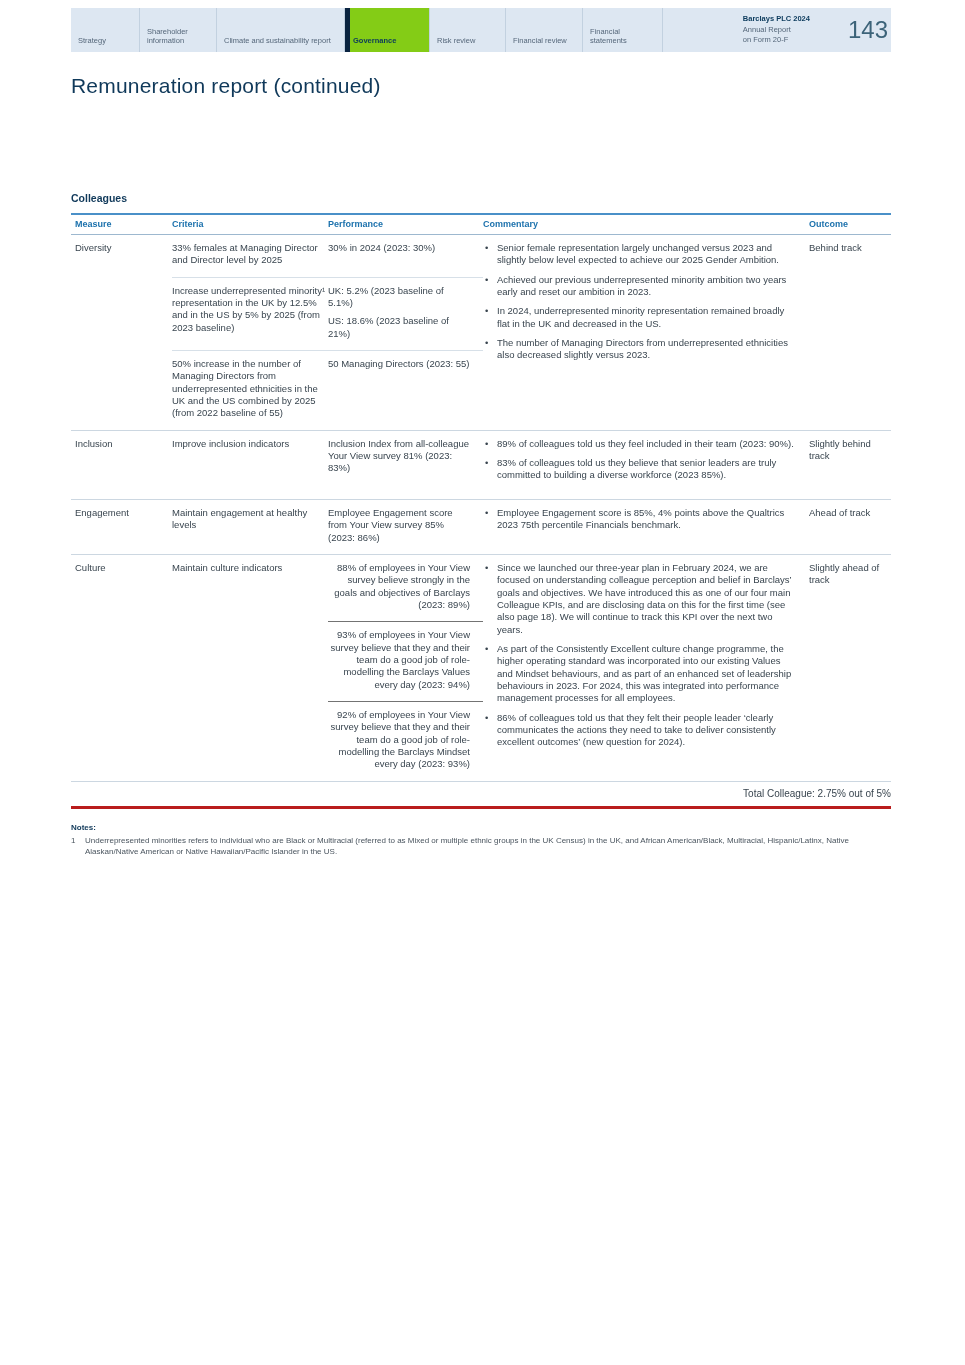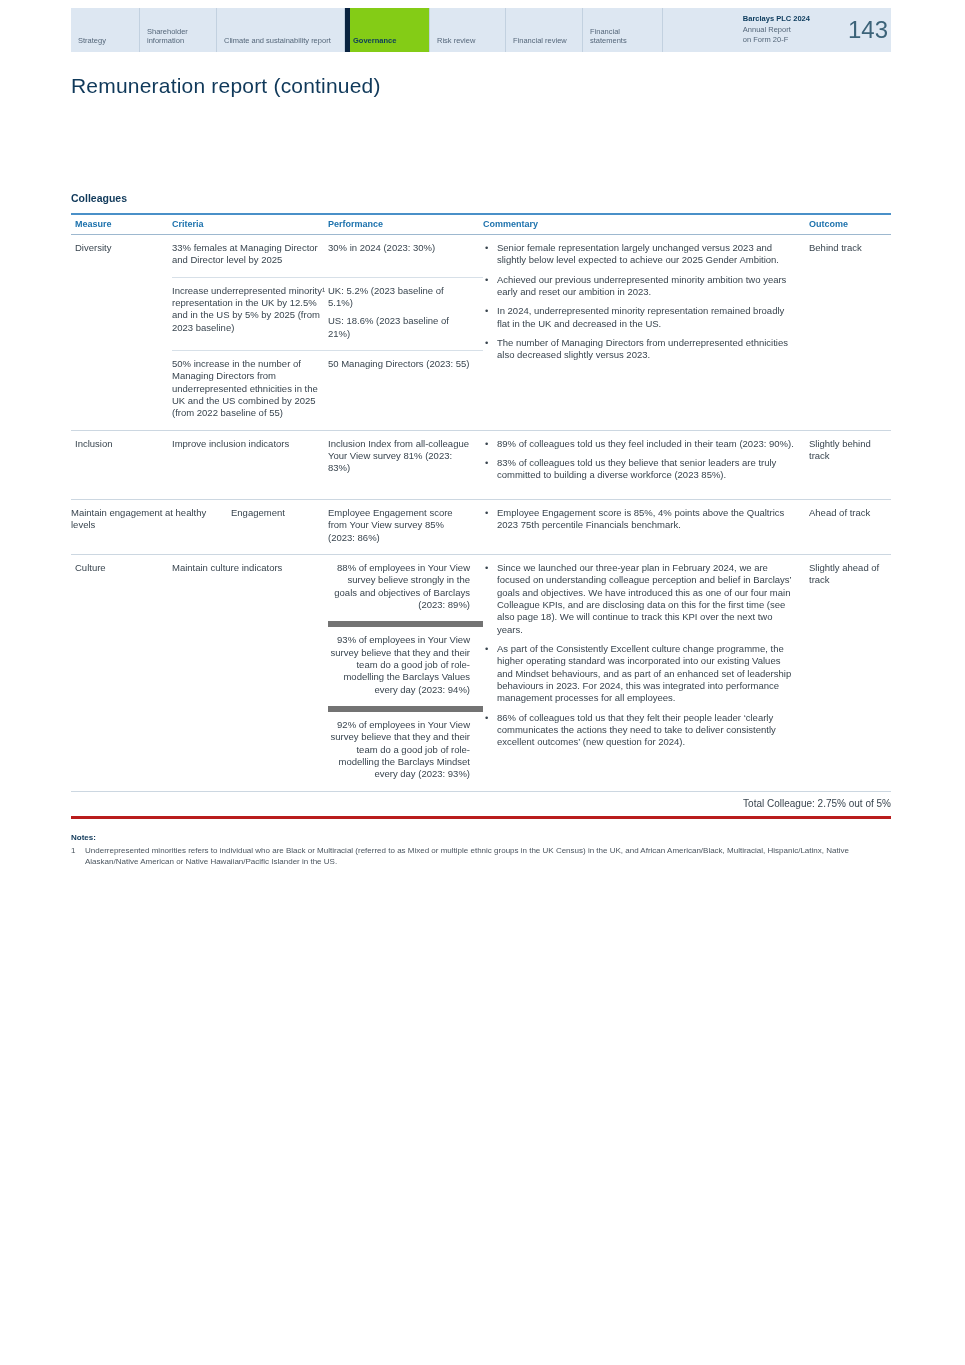--- a/index.html
+++ b/index.html
@@ -35,21 +35,21 @@
   .col-performance { width:155px; padding-right:13px; }
   .col-commentary  { width:326px; padding-right:13px; }
   .col-outcome     { width:82px; }
   .trow { display:flex; border-bottom:1px solid #ccd7e1; }
   .cell { font-size:9.5px; line-height:1.3; color:#39454f; padding-top:7px; padding-bottom:10px; }
   .cp-group { width:311px; }
   .cp-sub { display:flex; }
   .cp-sub + .cp-sub { border-top:1px solid #d7e0e8; }
   .perf-group { width:155px; }
   .perf-sub { padding:7px 13px 10px 0; font-size:9.5px; line-height:1.3; color:#39454f;text-align:right; }
-  .perf-sub + .perf-sub { border-top:6px solid #737373; }
+  .perf-sub + .perf-sub { border-top:1px solid #737373; }
   .cell p + p { margin-top:6px; }
   .commentary-list { list-style:none; }
   .commentary-list li { position:relative; padding-left:14px; margin-bottom:7px; }
   .commentary-list li::before { content:"\2022"; position:absolute; left:2px; top:0; color:#39454f; }
   .total-row { display:flex; justify-content:flex-end; padding:6px 0 7px;
                font-size:10px; color:#39454f; border-bottom:3px solid #b91c1c; }
 
   
   .notes { margin-top:14px; }
   .notes-title { font-size:8px; font-weight:bold; color:#10395a; margin-bottom:3px; }
@@ -152,22 +152,22 @@
         <div class="cell col-commentary">
           <ul class="commentary-list">
             <li>89% of colleagues told us they feel included in their team (2023: 90%).</li>
             <li>83% of colleagues told us they believe that senior leaders are truly committed to building a diverse workforce (2023 85%).</li>
           </ul>
         </div>
         <div class="cell col-outcome">Slightly behind track</div>
       </div>
 
       <div class="trow">
+        <div class="cell col-measure">Engagement</div>
         <div class="cell col-criteria">Maintain engagement at healthy levels</div>
-        <div class="cell col-measure">Engagement</div>
         <div class="cell col-performance">
           <p>Employee Engagement score from Your View survey 85% (2023: 86%)</p>
         </div>
         <div class="cell col-commentary">
           <ul class="commentary-list">
             <li>Employee Engagement score is 85%, 4% points above the Qualtrics 2023 75th percentile Financials benchmark.</li>
           </ul>
         </div>
         <div class="cell col-outcome">Ahead of track</div>
       </div>

